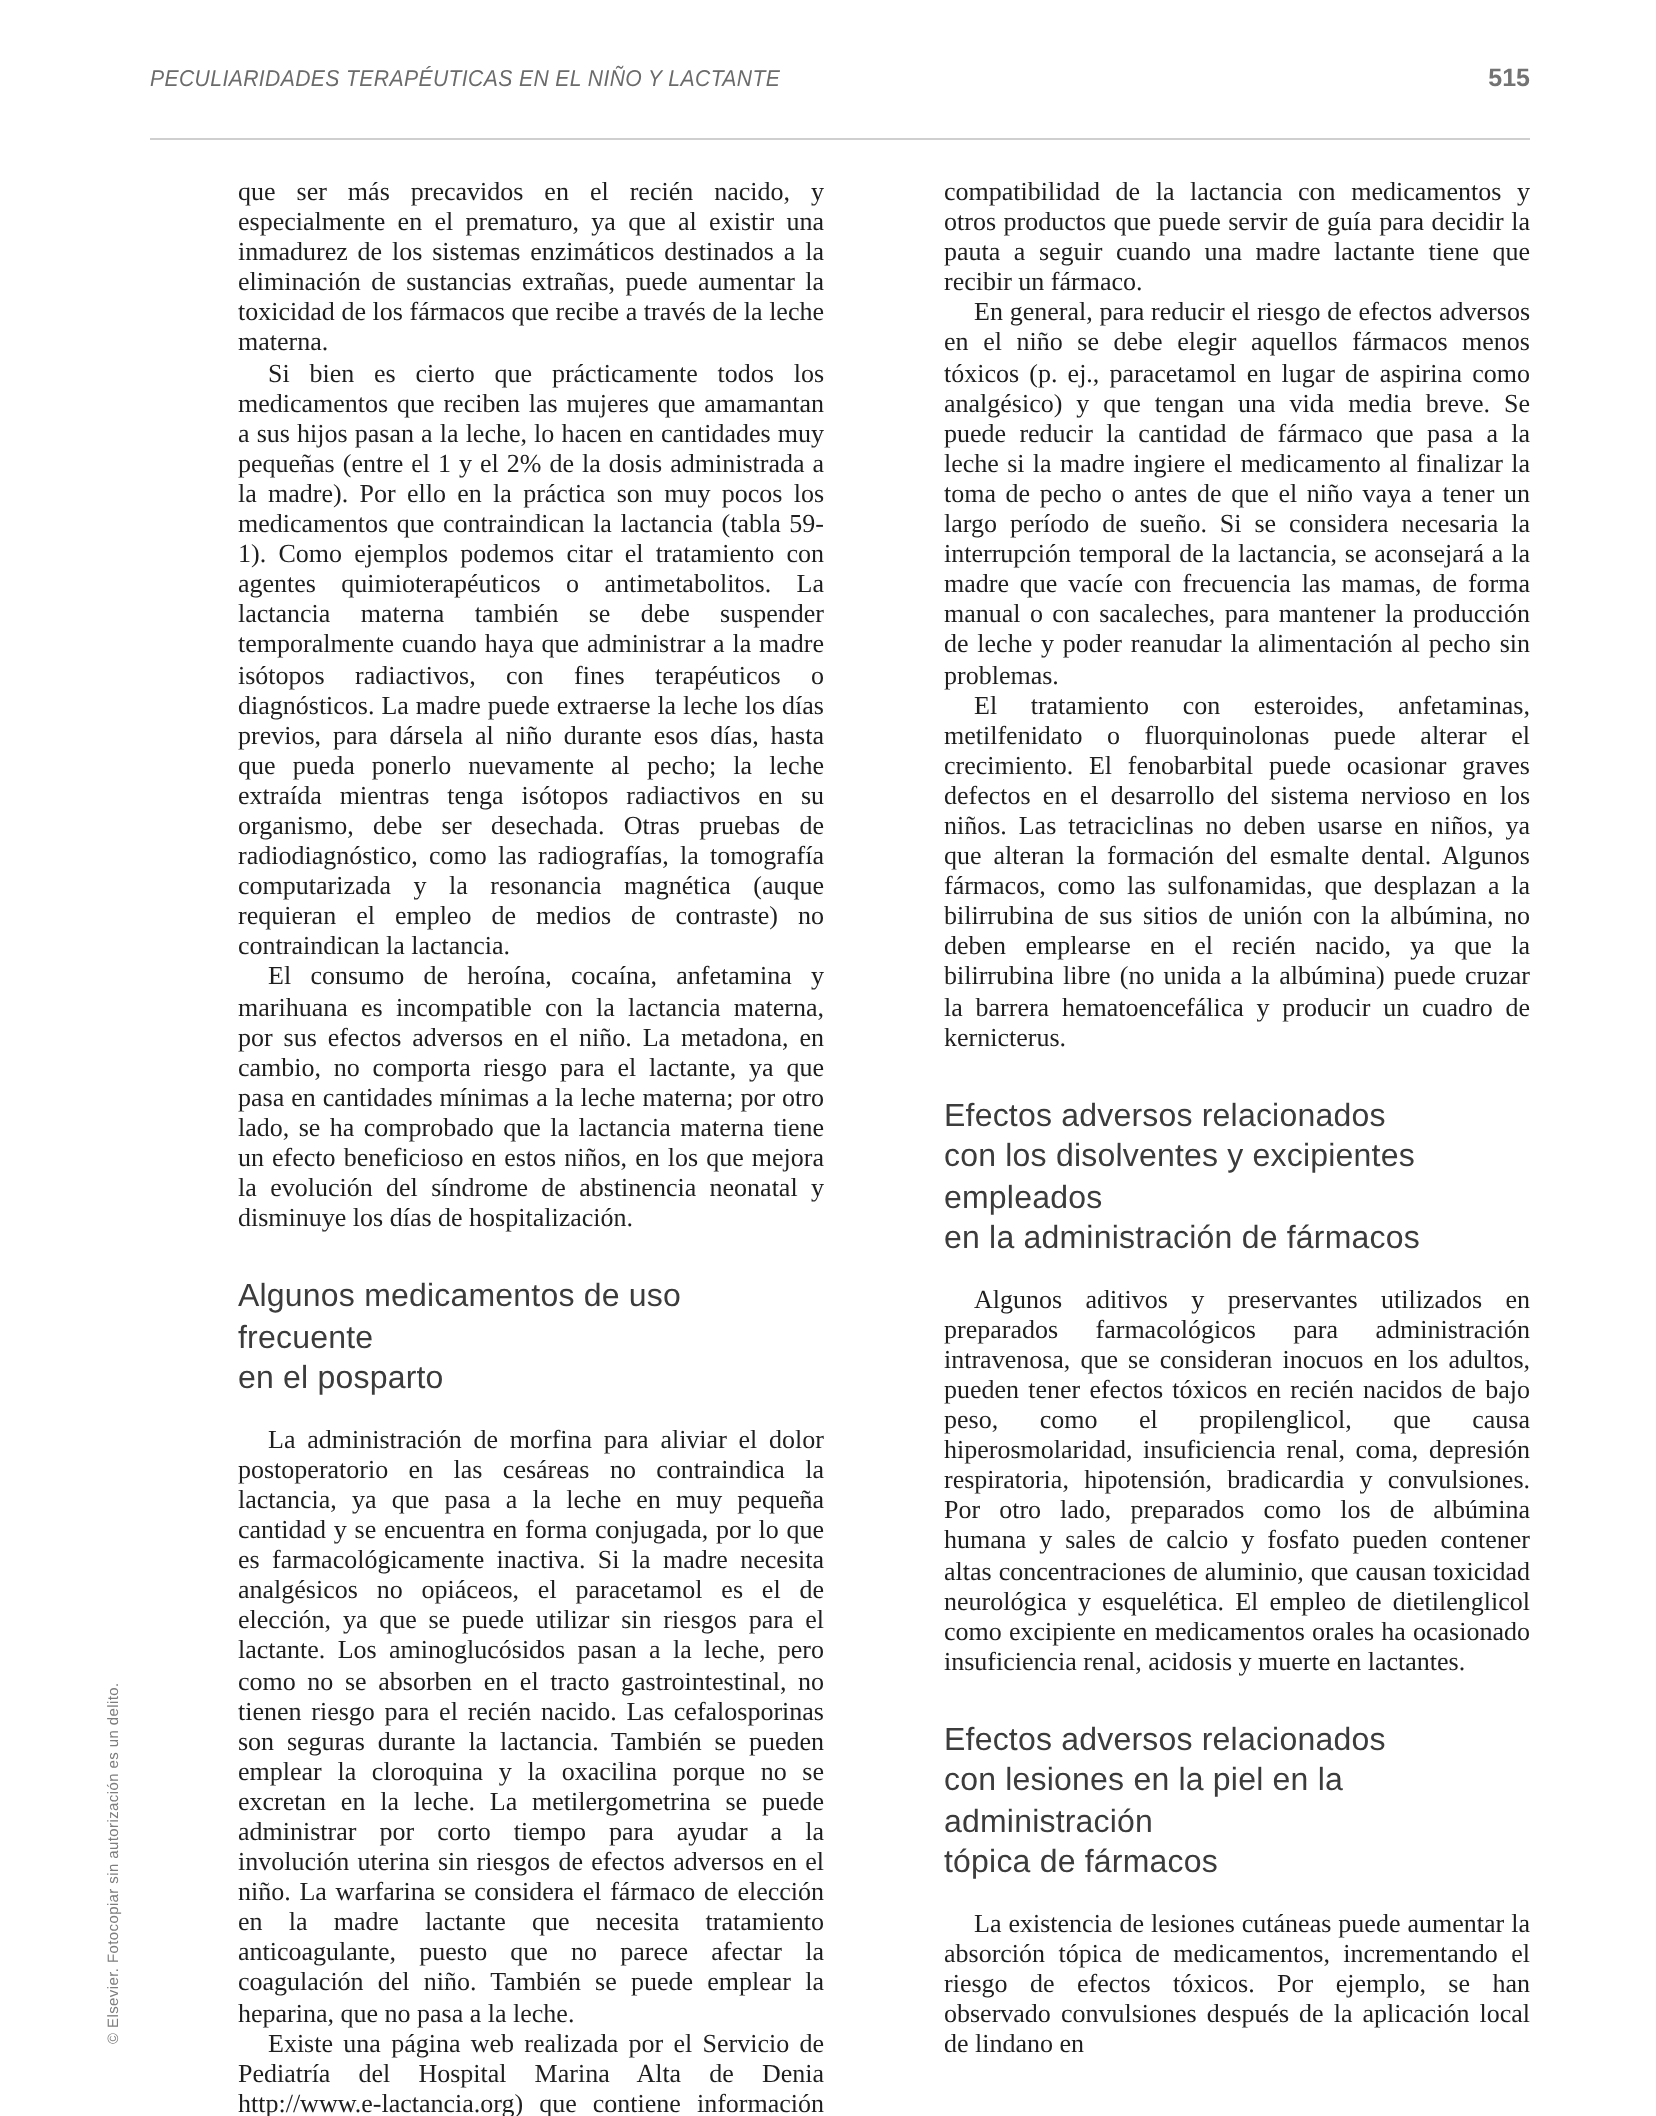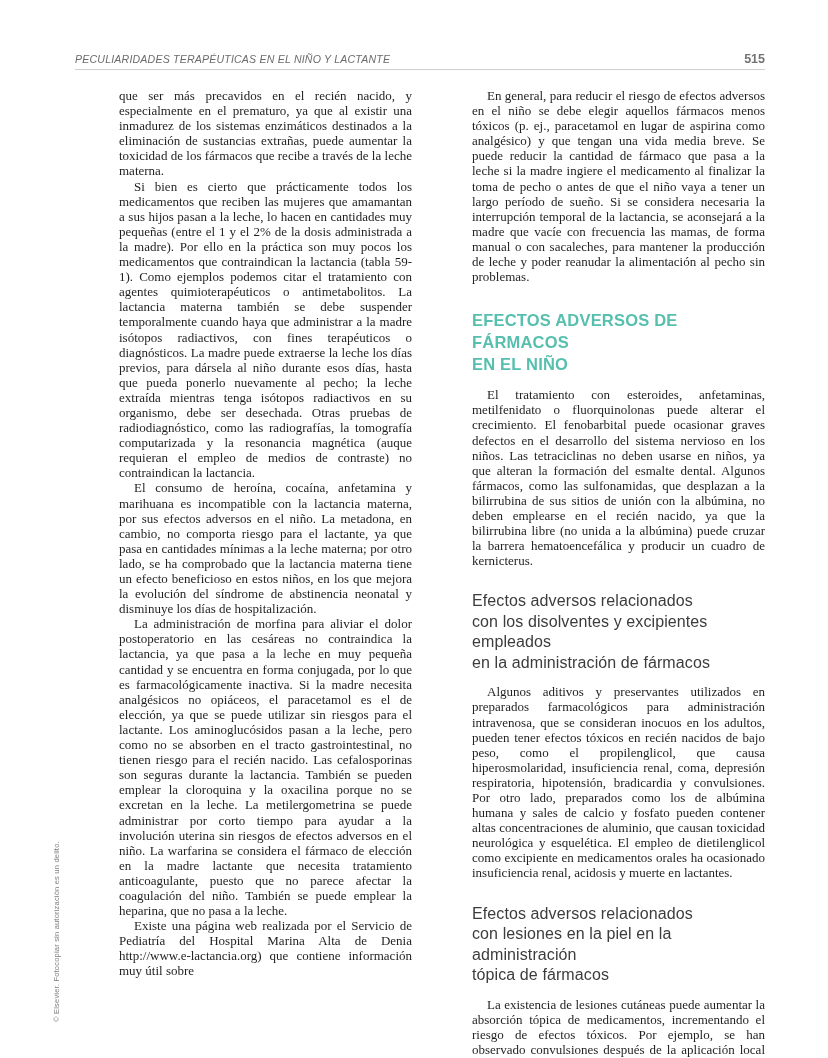--- a/index.html
+++ b/index.html
@@ -9,21 +9,21 @@
     position:relative;
     font-family:"Liberation Serif", serif;
     color:#1f1f1f;
     overflow:hidden;
   }
   .page{
     position:absolute;left:0;top:0;width:828px;height:1058px;background:#fff;
   }
   
   .running-header{
-    position:absolute;left:75px;top:52px;width:690px;
+    position:absolute;left:75px;top:32px;width:690px;
     display:flex;justify-content:space-between;align-items:baseline;
   }
   .running-title{
     font-family:"Liberation Sans", sans-serif;
     font-style:italic;
     font-size:11.5px;
     letter-spacing:.2px;
     color:#6b6b6b;
     text-transform:uppercase;
     transform:scaleX(.92);
@@ -100,28 +100,29 @@
     <span class="page-number">515</span>
   </div>
   <div class="header-rule"></div>
 
   <div class="columns">
 
     <div class="col">
       <p class="body">que ser más precavidos en el recién nacido, y especialmente en el prematuro, ya que al existir una inmadurez de los sistemas enzimáticos destinados a la eliminación de sustancias extrañas, puede aumentar la toxicidad de los fármacos que recibe a través de la leche materna.</p>
       <p class="body indent">Si bien es cierto que prácticamente todos los medicamentos que reciben las mujeres que amamantan a sus hijos pasan a la leche, lo hacen en cantidades muy pequeñas (entre el 1 y el 2% de la dosis administrada a la madre). Por ello en la práctica son muy pocos los medicamentos que contraindican la lactancia (tabla 59-1). Como ejemplos podemos citar el tratamiento con agentes quimioterapéuticos o antimetabolitos. La lactancia materna también se debe suspender temporalmente cuando haya que administrar a la madre isótopos radiactivos, con fines terapéuticos o diagnósticos. La madre puede extraerse la leche los días previos, para dársela al niño durante esos días, hasta que pueda ponerlo nuevamente al pecho; la leche extraída mientras tenga isótopos radiactivos en su organismo, debe ser desechada. Otras pruebas de radiodiagnóstico, como las radiografías, la tomografía computarizada y la resonancia magnética (auque requieran el empleo de medios de contraste) no contraindican la lactancia.</p>
       <p class="body indent">El consumo de heroína, cocaína, anfetamina y marihuana es incompatible con la lactancia materna, por sus efectos adversos en el niño. La metadona, en cambio, no comporta riesgo para el lactante, ya que pasa en cantidades mínimas a la leche materna; por otro lado, se ha comprobado que la lactancia materna tiene un efecto beneficioso en estos niños, en los que mejora la evolución del síndrome de abstinencia neonatal y disminuye los días de hospitalización.</p>
+      <h2 class="sub">Algunos medicamentos de uso frecuente
+en el posparto</h2>
       <p class="body indent">La administración de morfina para aliviar el dolor postoperatorio en las cesáreas no contraindica la lactancia, ya que pasa a la leche en muy pequeña cantidad y se encuentra en forma conjugada, por lo que es farmacológicamente inactiva. Si la madre necesita analgésicos no opiáceos, el paracetamol es el de elección, ya que se puede utilizar sin riesgos para el lactante. Los aminoglucósidos pasan a la leche, pero como no se absorben en el tracto gastrointestinal, no tienen riesgo para el recién nacido. Las cefalosporinas son seguras durante la lactancia. También se pueden emplear la cloroquina y la oxacilina porque no se excretan en la leche. La metilergometrina se puede administrar por corto tiempo para ayudar a la involución uterina sin riesgos de efectos adversos en el niño. La warfarina se considera el fármaco de elección en la madre lactante que necesita tratamiento anticoagulante, puesto que no parece afectar la coagulación del niño. También se puede emplear la heparina, que no pasa a la leche.</p>
       <p class="body indent">Existe una página web realizada por el Servicio de Pediatría del Hospital Marina Alta de Denia http://www.e-lactancia.org) que contiene información muy útil sobre</p>
     </div>
 
     <div class="col">
+      <p class="body">compatibilidad de la lactancia con medicamentos y otros productos que puede servir de guía para decidir la pauta a seguir cuando una madre lactante tiene que recibir un fármaco.</p>
       <p class="body indent">En general, para reducir el riesgo de efectos adversos en el niño se debe elegir aquellos fármacos menos tóxicos (p. ej., paracetamol en lugar de aspirina como analgésico) y que tengan una vida media breve. Se puede reducir la cantidad de fármaco que pasa a la leche si la madre ingiere el medicamento al finalizar la toma de pecho o antes de que el niño vaya a tener un largo período de sueño. Si se considera necesaria la interrupción temporal de la lactancia, se aconsejará a la madre que vacíe con frecuencia las mamas, de forma manual o con sacaleches, para mantener la producción de leche y poder reanudar la alimentación al pecho sin problemas.</p>
-      <h1 class="section">EFECTOS ADVERSOS DE FÁRMACOS
-EN EL NIÑO</h1>
       <p class="body indent"><span>El tratamiento con esteroides, anfetaminas, metilfenidato o fluorquinolonas puede alterar el crecimiento. El fenobarbital puede ocasionar graves defectos en el desarrollo del sistema nervioso en los niños. Las tetraciclinas no deben usarse en niños, ya que alteran la formación del esmalte dental. Algunos fármacos, como las sulfonamidas, que desplazan a la bilirrubina de sus sitios de unión con la albúmina, no deben emplearse en el recién nacido, ya que la bilirrubina libre (no unida a la albúmina) puede cruzar la barrera hematoencefálica y producir un cuadro de </span><span class="italic">kernicterus</span><span>.</span></p>
       <h2 class="sub">Efectos adversos relacionados
 con los disolventes y excipientes empleados
 en la administración de fármacos</h2>
       <p class="body indent">Algunos aditivos y preservantes utilizados en preparados farmacológicos para administración intravenosa, que se consideran inocuos en los adultos, pueden tener efectos tóxicos en recién nacidos de bajo peso, como el propilenglicol, que causa hiperosmolaridad, insuficiencia renal, coma, depresión respiratoria, hipotensión, bradicardia y convulsiones. Por otro lado, preparados como los de albúmina humana y sales de calcio y fosfato pueden contener altas concentraciones de aluminio, que causan toxicidad neurológica y esquelética. El empleo de dietilenglicol como excipiente en medicamentos orales ha ocasionado insuficiencia renal, acidosis y muerte en lactantes.</p>
       <h2 class="sub">Efectos adversos relacionados
 con lesiones en la piel en la administración
 tópica de fármacos</h2>
       <p class="body indent">La existencia de lesiones cutáneas puede aumentar la absorción tópica de medicamentos, incrementando el riesgo de efectos tóxicos. Por ejemplo, se han observado convulsiones después de la aplicación local de lindano en</p>
     </div>

